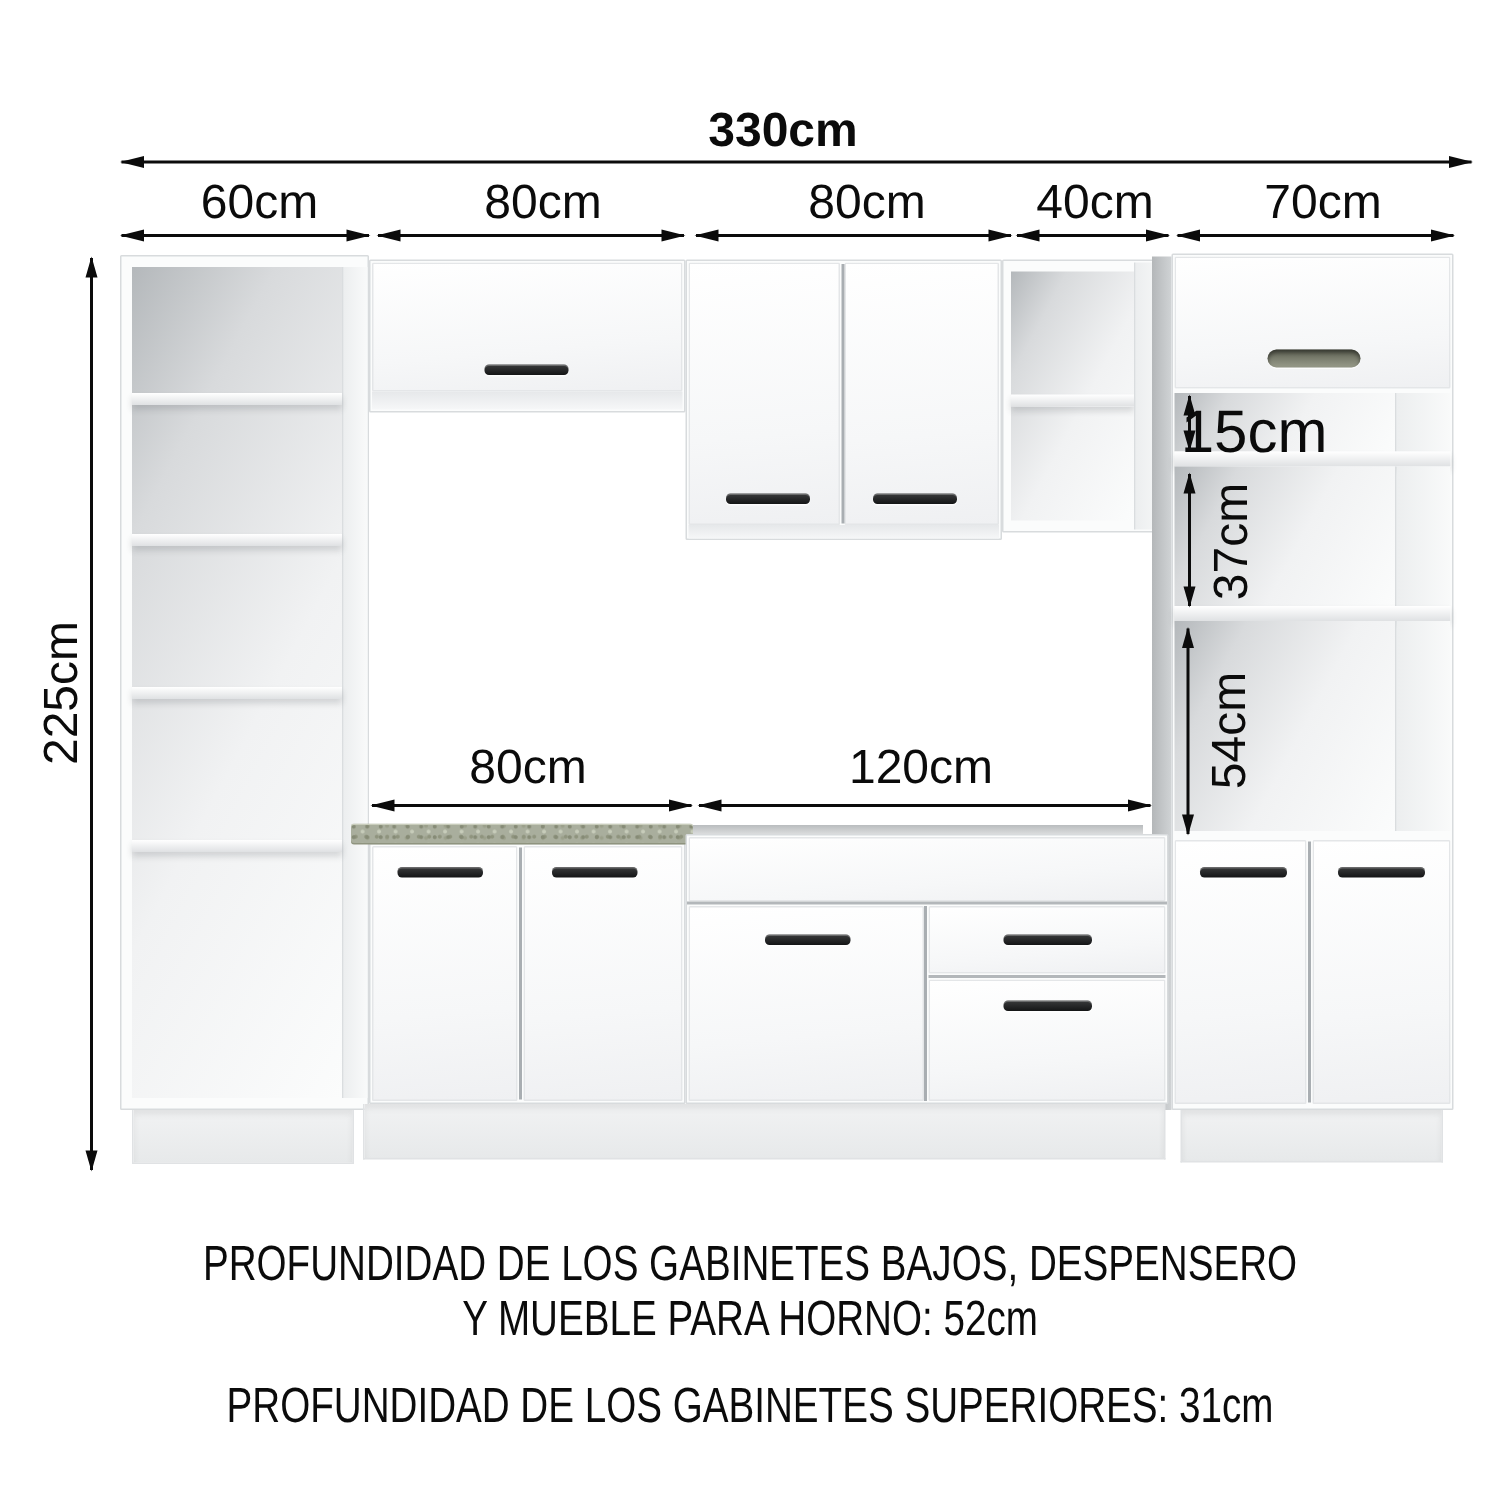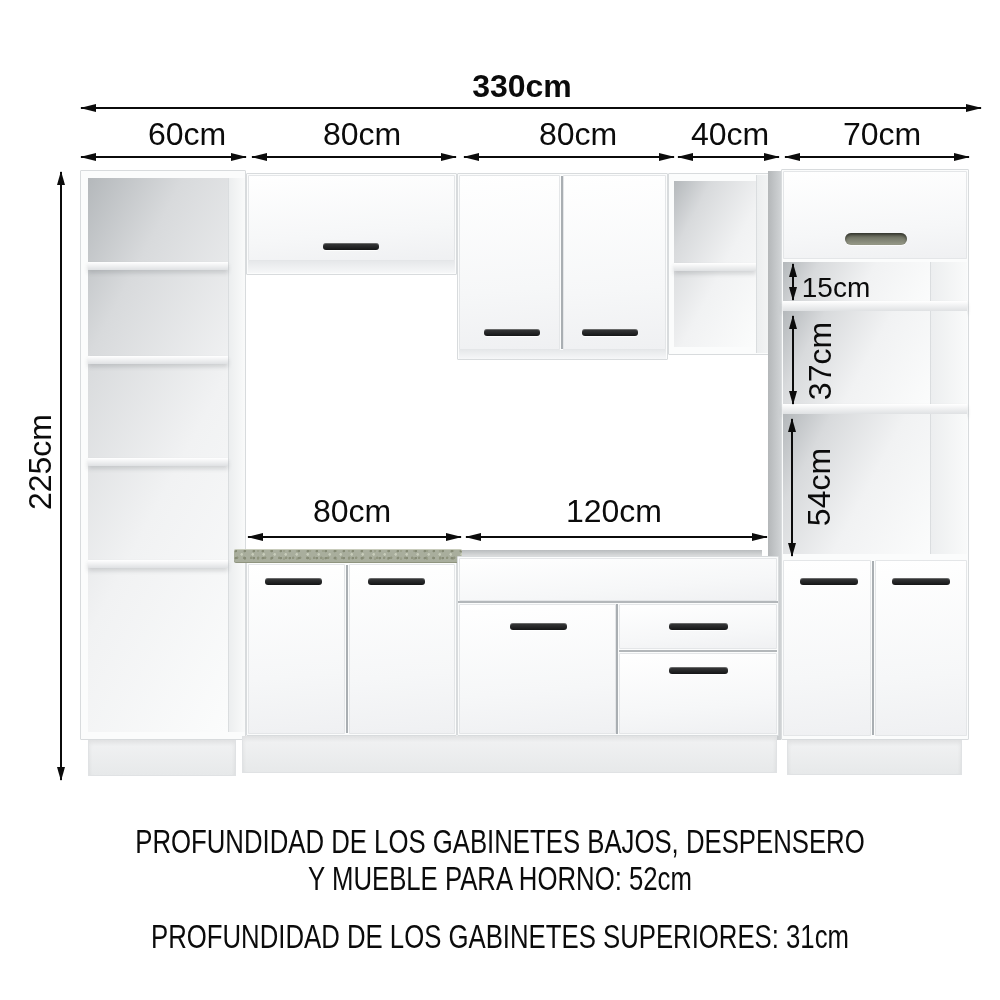--- a/index.html
+++ b/index.html
@@ -11,21 +11,21 @@
 
   
   .dim{
     position:absolute;transform:translateX(-50%);
     font-size:32px;line-height:36px;white-space:nowrap;color:#0b0b0b;
   }
   .dim-rot{
     position:absolute;transform:translate(-50%,-50%) rotate(-90deg);
     font-size:32px;line-height:34px;white-space:nowrap;color:#0b0b0b;
   }
-  .dim-sm{font-size:28px;}
+  .dim-sm{font-size:40px;}
   .harrow{position:absolute;height:0;border-top:2px solid #0b0b0b;}
   .harrow::before{content:"";position:absolute;left:-1px;top:-5px;width:0;height:0;
     border-style:solid;border-width:4px 16px 4px 0;border-color:transparent #0b0b0b transparent transparent;}
   .harrow::after{content:"";position:absolute;right:-1px;top:-5px;width:0;height:0;
     border-style:solid;border-width:4px 0 4px 16px;border-color:transparent transparent transparent #0b0b0b;}
   .varrow{position:absolute;width:0;border-left:2px solid #0b0b0b;}
   .varrow::before{content:"";position:absolute;top:-1px;left:-5px;width:0;height:0;
     border-style:solid;border-width:0 4px 14px 4px;border-color:transparent transparent #0b0b0b transparent;}
   .varrow::after{content:"";position:absolute;bottom:-1px;left:-5px;width:0;height:0;
     border-style:solid;border-width:14px 4px 0 4px;border-color:#0b0b0b transparent transparent transparent;}
@@ -65,21 +65,21 @@
     color:#0b0b0b;white-space:nowrap;}
 </style>
 </head>
 <body>
 
 <div class="canvas">
 
   <div class="dim" style="left:522px;top:68px;font-weight:bold;">330cm</div>
   <div class="harrow" style="left:81px;top:107px;width:900px;"></div>
 
-  <div class="dim" style="left:173px;top:116px;margin-left:14px;">60cm</div>
+  <div class="dim" style="left:173px;top:116px;">60cm</div>
   <div class="dim" style="left:362px;top:116px;">80cm</div>
   <div class="dim" style="left:578px;top:116px;">80cm</div>
   <div class="dim" style="left:730px;top:116px;">40cm</div>
   <div class="dim" style="left:882px;top:116px;">70cm</div>
   <div class="harrow" style="left:81px;top:156px;width:165px;"></div>
   <div class="harrow" style="left:252px;top:156px;width:204px;"></div>
   <div class="harrow" style="left:464px;top:156px;width:210px;"></div>
   <div class="harrow" style="left:678px;top:156px;width:101px;"></div>
   <div class="harrow" style="left:785px;top:156px;width:184px;"></div>
 

